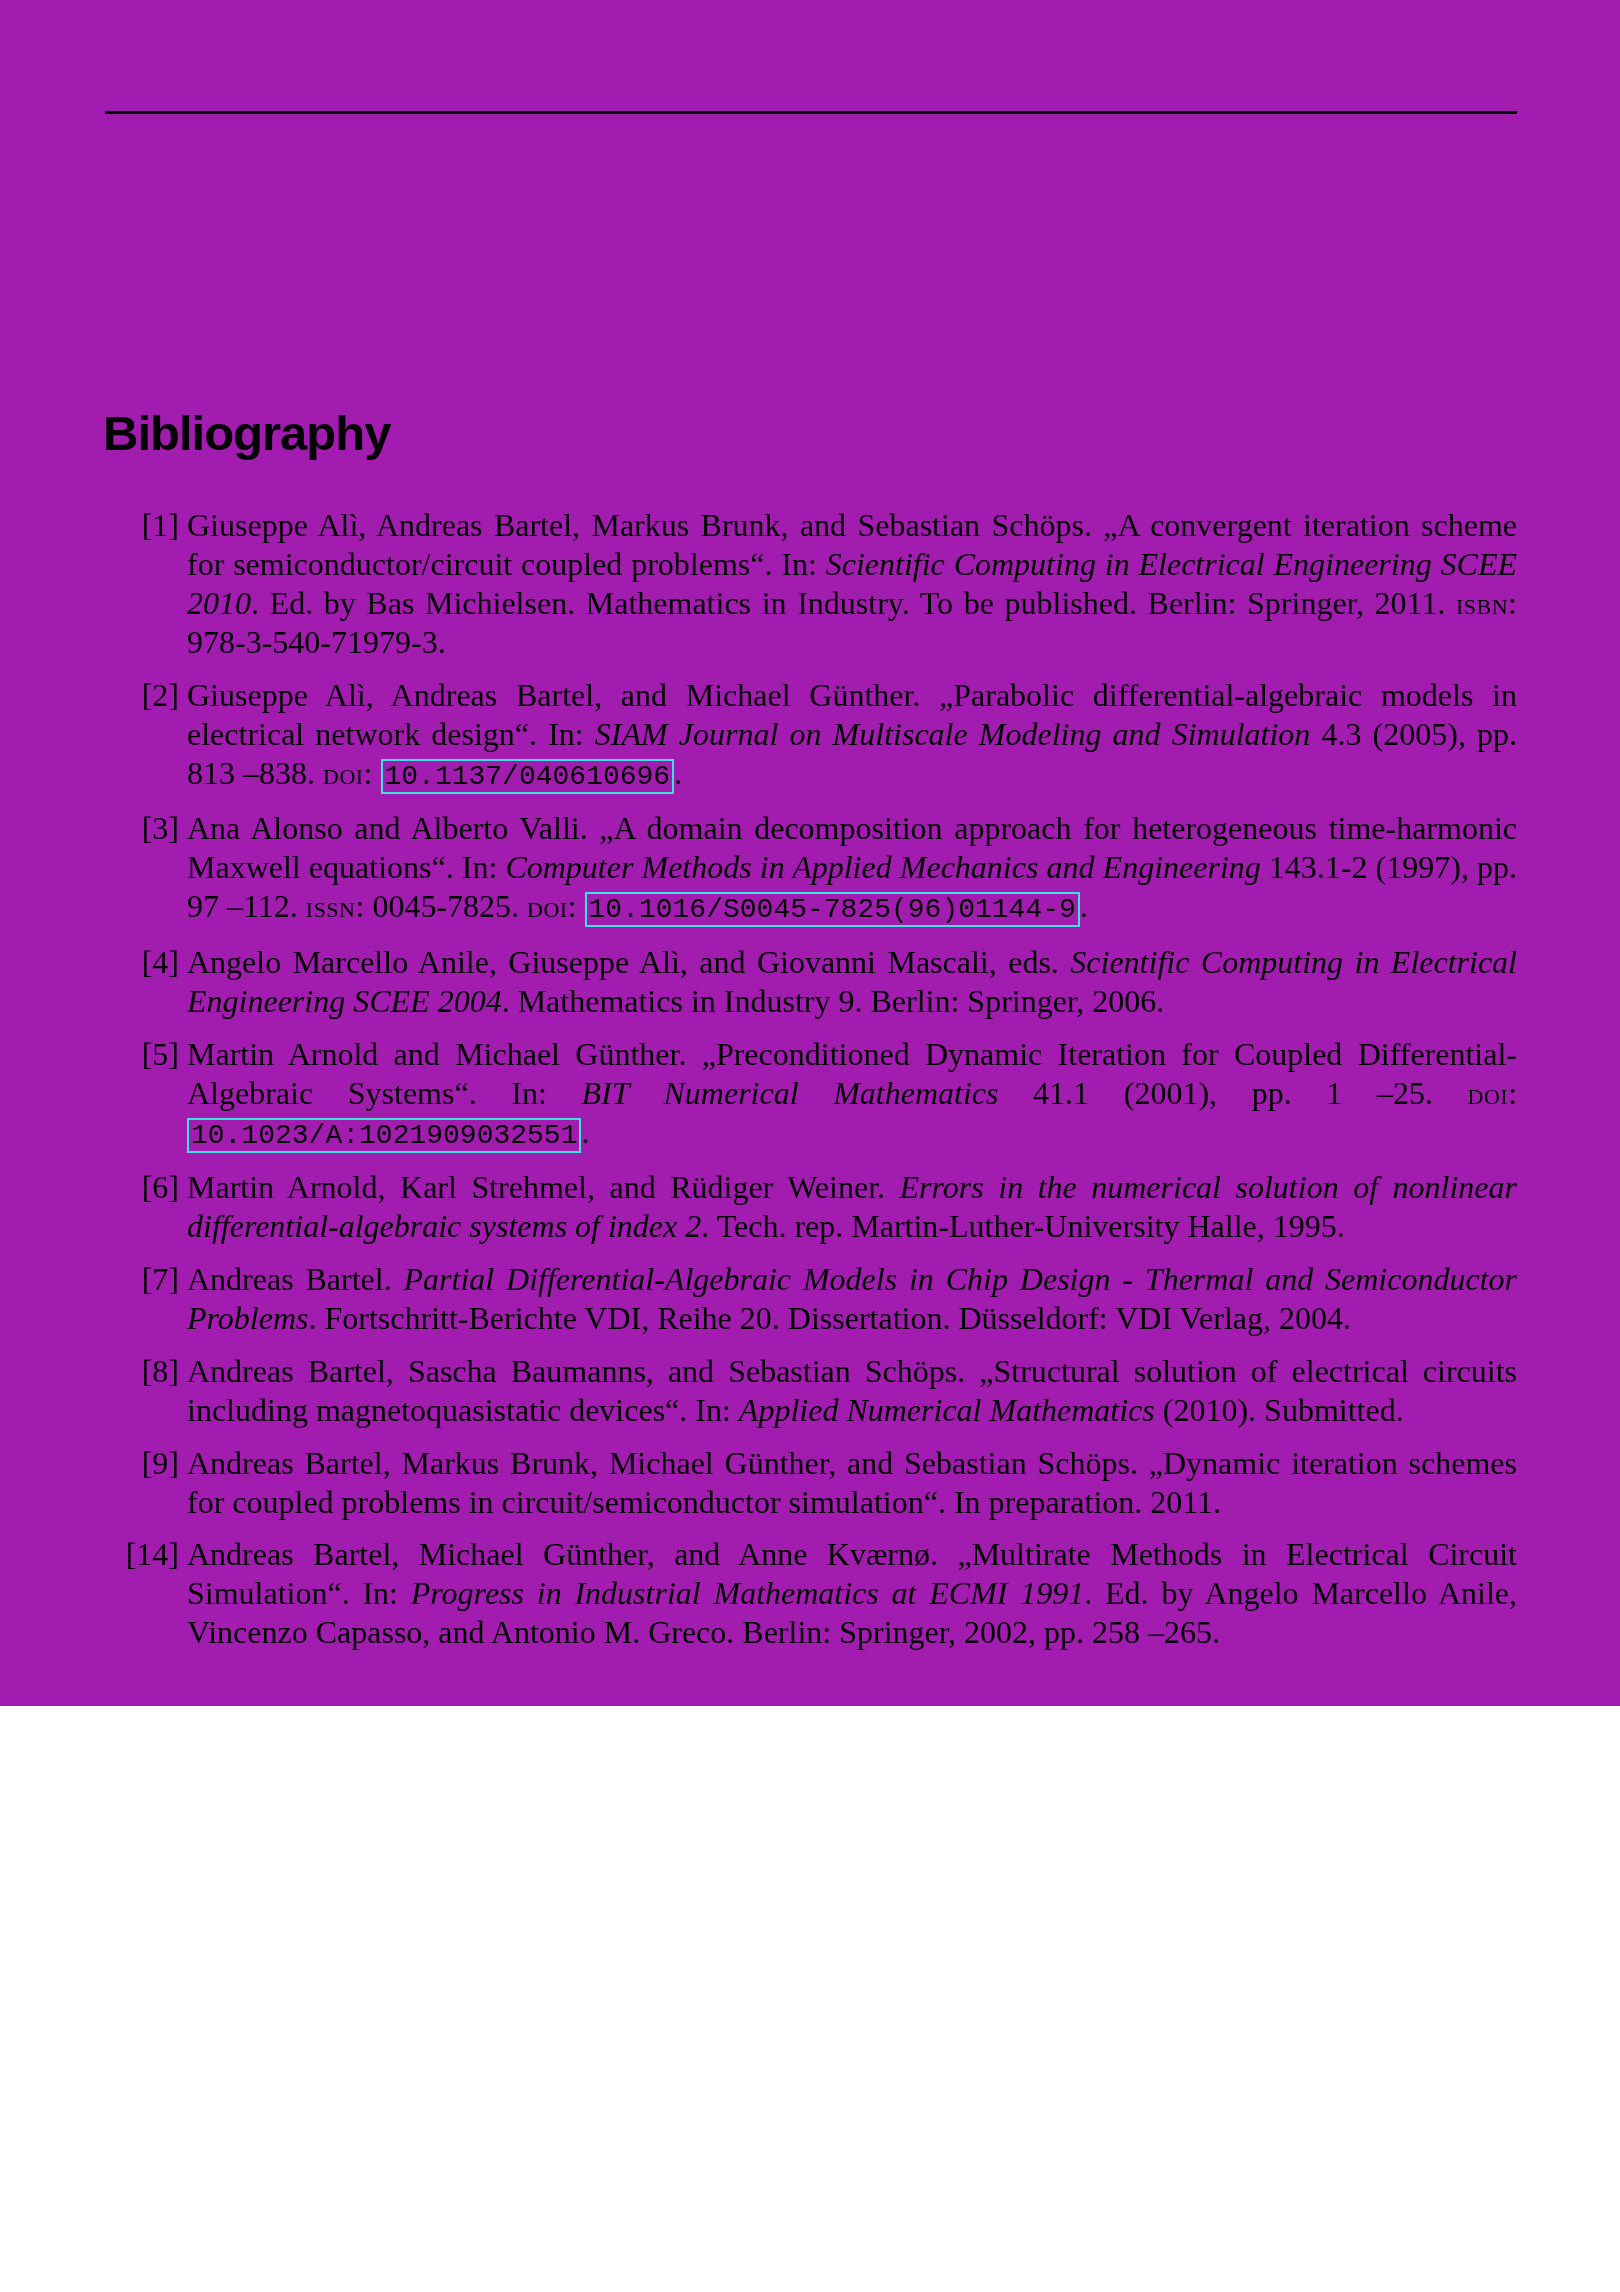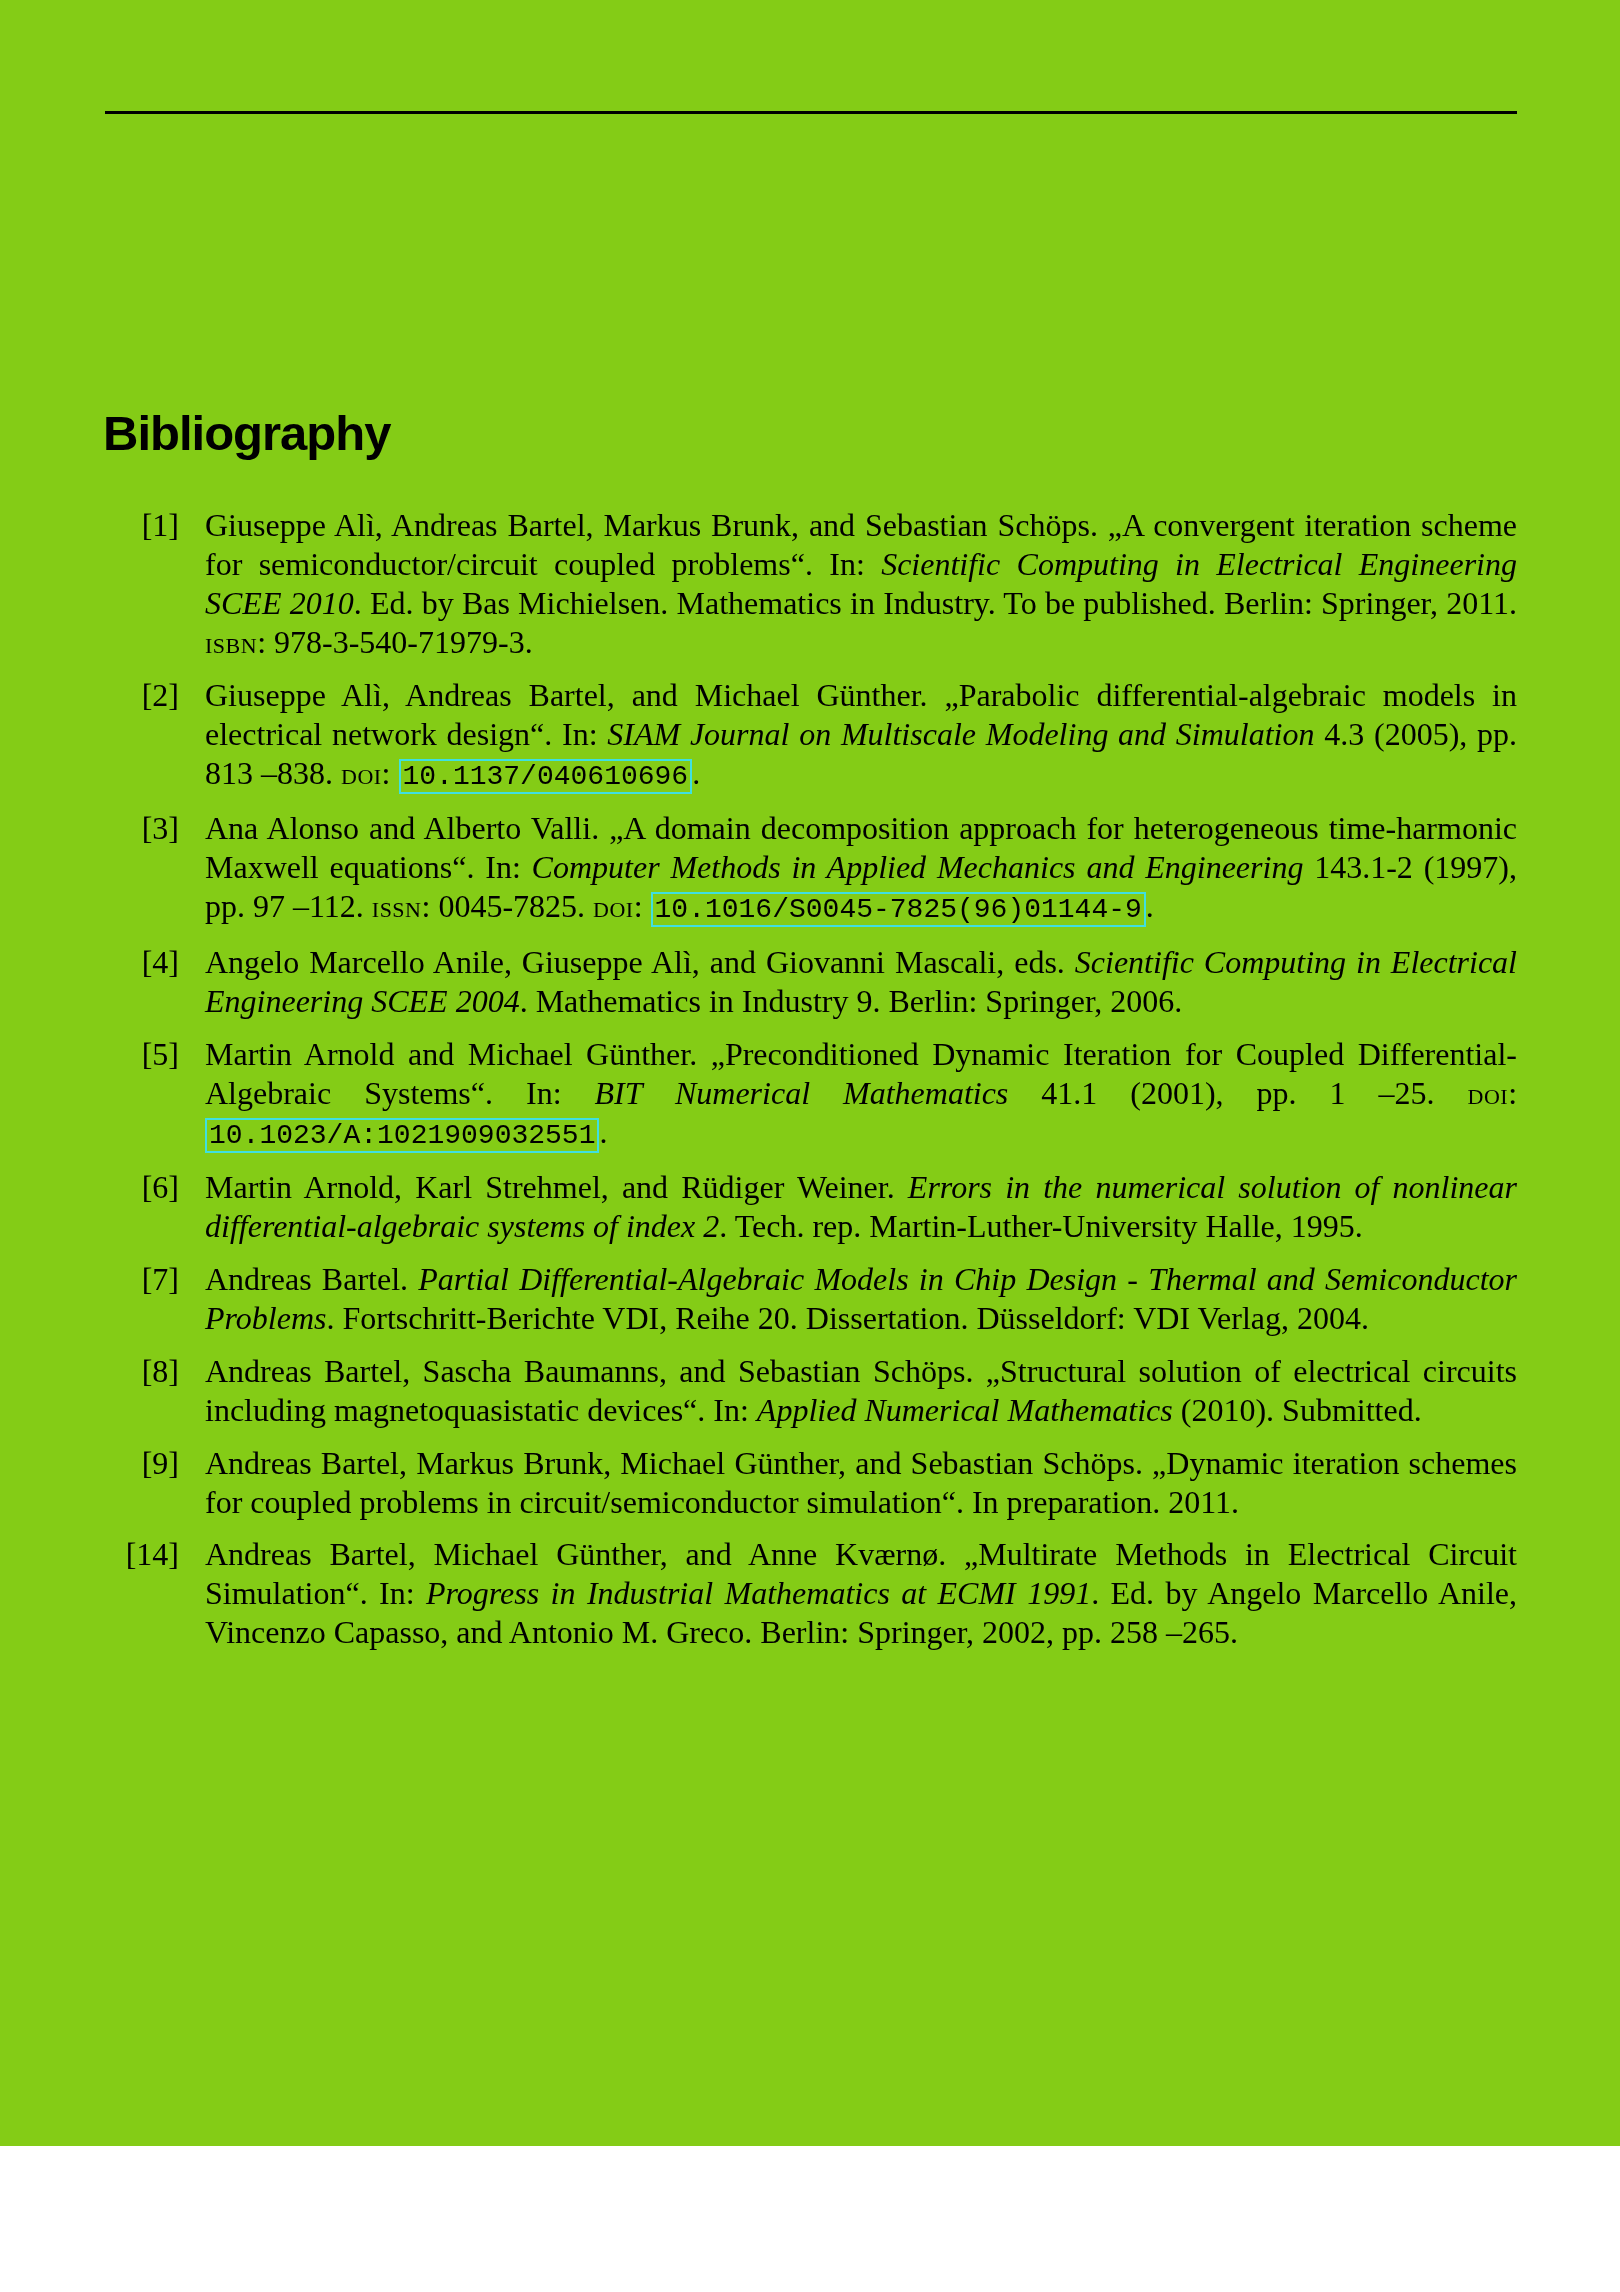--- a/index.html
+++ b/index.html
@@ -2,41 +2,41 @@
 <html style="--link-box-color: #3FE0E0;"><head>
 <meta charset="utf-8">
 <style>
   html, body { margin: 0; padding: 0; }
   body {
     width: 1620px; height: 2293px;
     background: #ffffff;
     font-family: "Liberation Serif", serif;
     color: #000;
   }
-  .page { position: relative; width: 1620px; height: 2146px; background: #84cc16; overflow: hidden; }
+  .page { position: relative; width: 1620px; height: 1706px; background: #a21caf; overflow: hidden; }
 
   .top-rule {
     position: absolute; left: 105px; top: 111px;
     width: 1412px; height: 2.9px; background: #000;
   }
 
   .title {
     position: absolute; left: 103px; top: 374px;
     font-family: "Liberation Sans", sans-serif;
     font-weight: bold; font-size: 49px; line-height: 1.1;
     letter-spacing: -1px;
   }
 
   .ref-list {
     position: absolute; left: 105px; top: 506px; width: 1412px;
     font-size: 32px; line-height: 39px;
   }
   .ref-entry { display: flex; margin-bottom: 13.7px; }
   .ref-label { width: 74px; text-align: right; flex: none; }
-  .ref-text { margin-left: 26px; flex: 1; text-align: justify; }
+  .ref-text { margin-left: 8px; flex: 1; text-align: justify; }
 
   .seg-plain { }
   .seg-italic { font-style: italic; }
   .seg-smallcaps { font-variant: small-caps; letter-spacing: 0.5px; }
   .seg-doi {
     font-family: "Liberation Mono", monospace;
     font-size: 28px;
     border: 2.9px solid var(--link-box-color, #3FE0E0);
     padding: 0 2px;
     white-space: nowrap;

